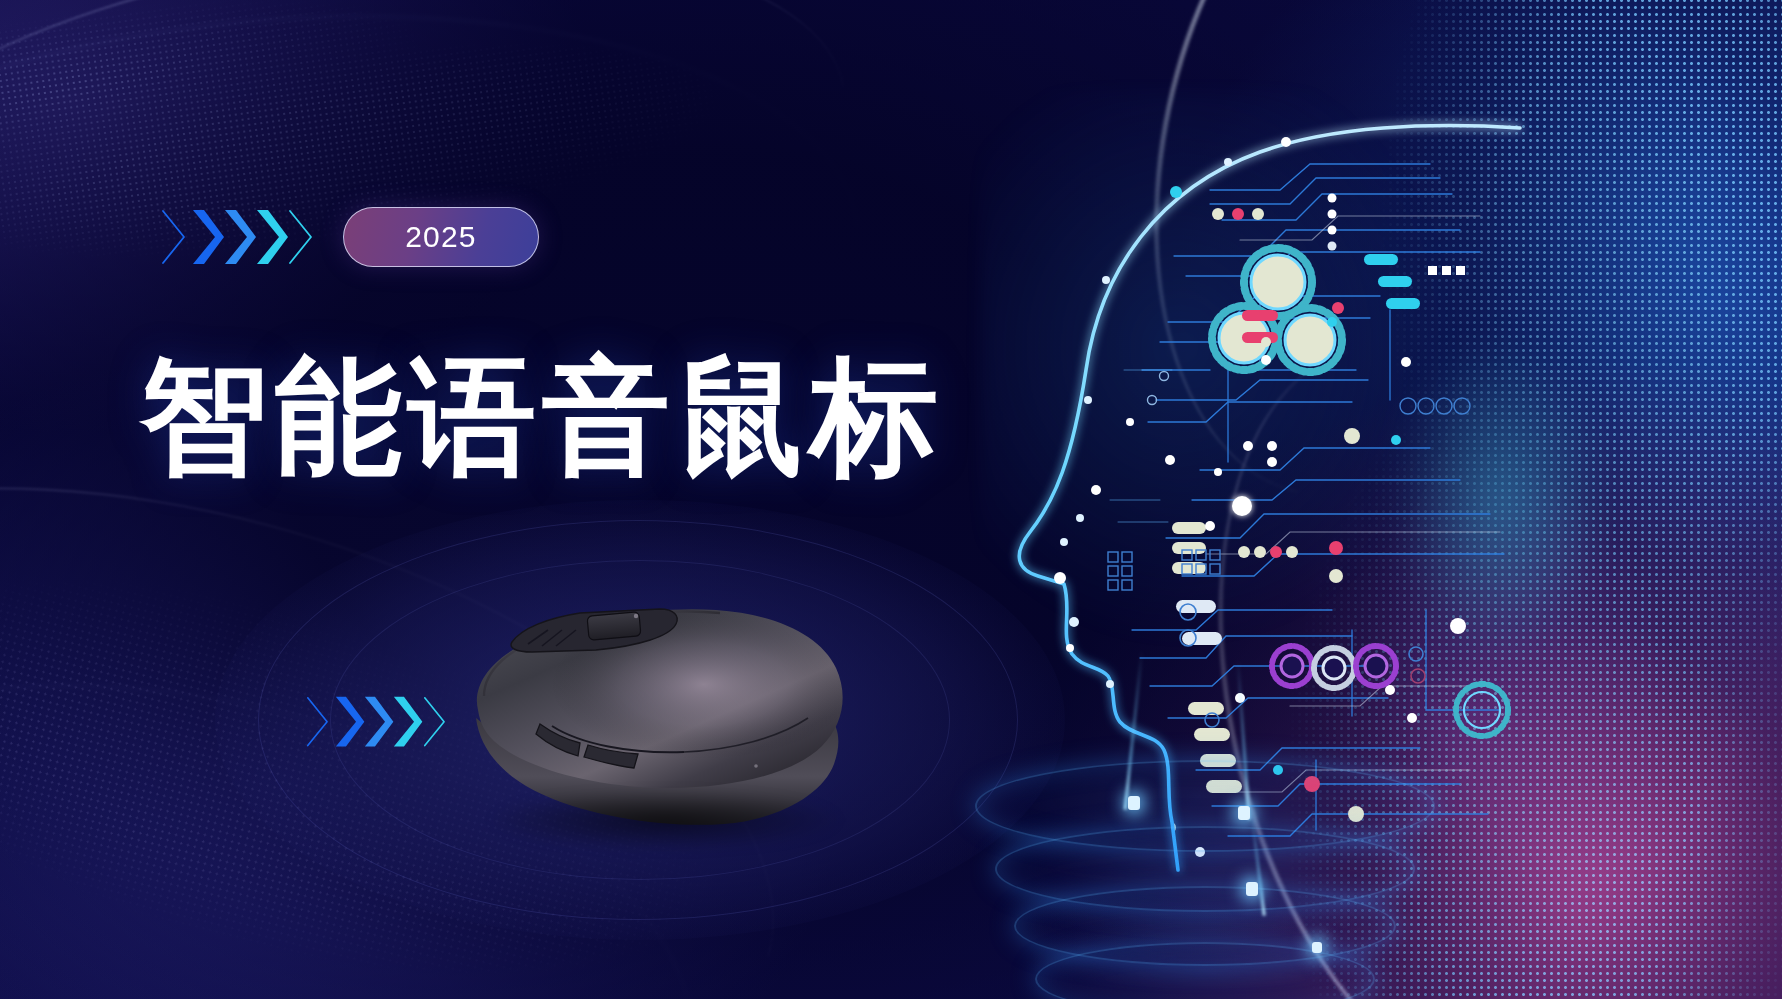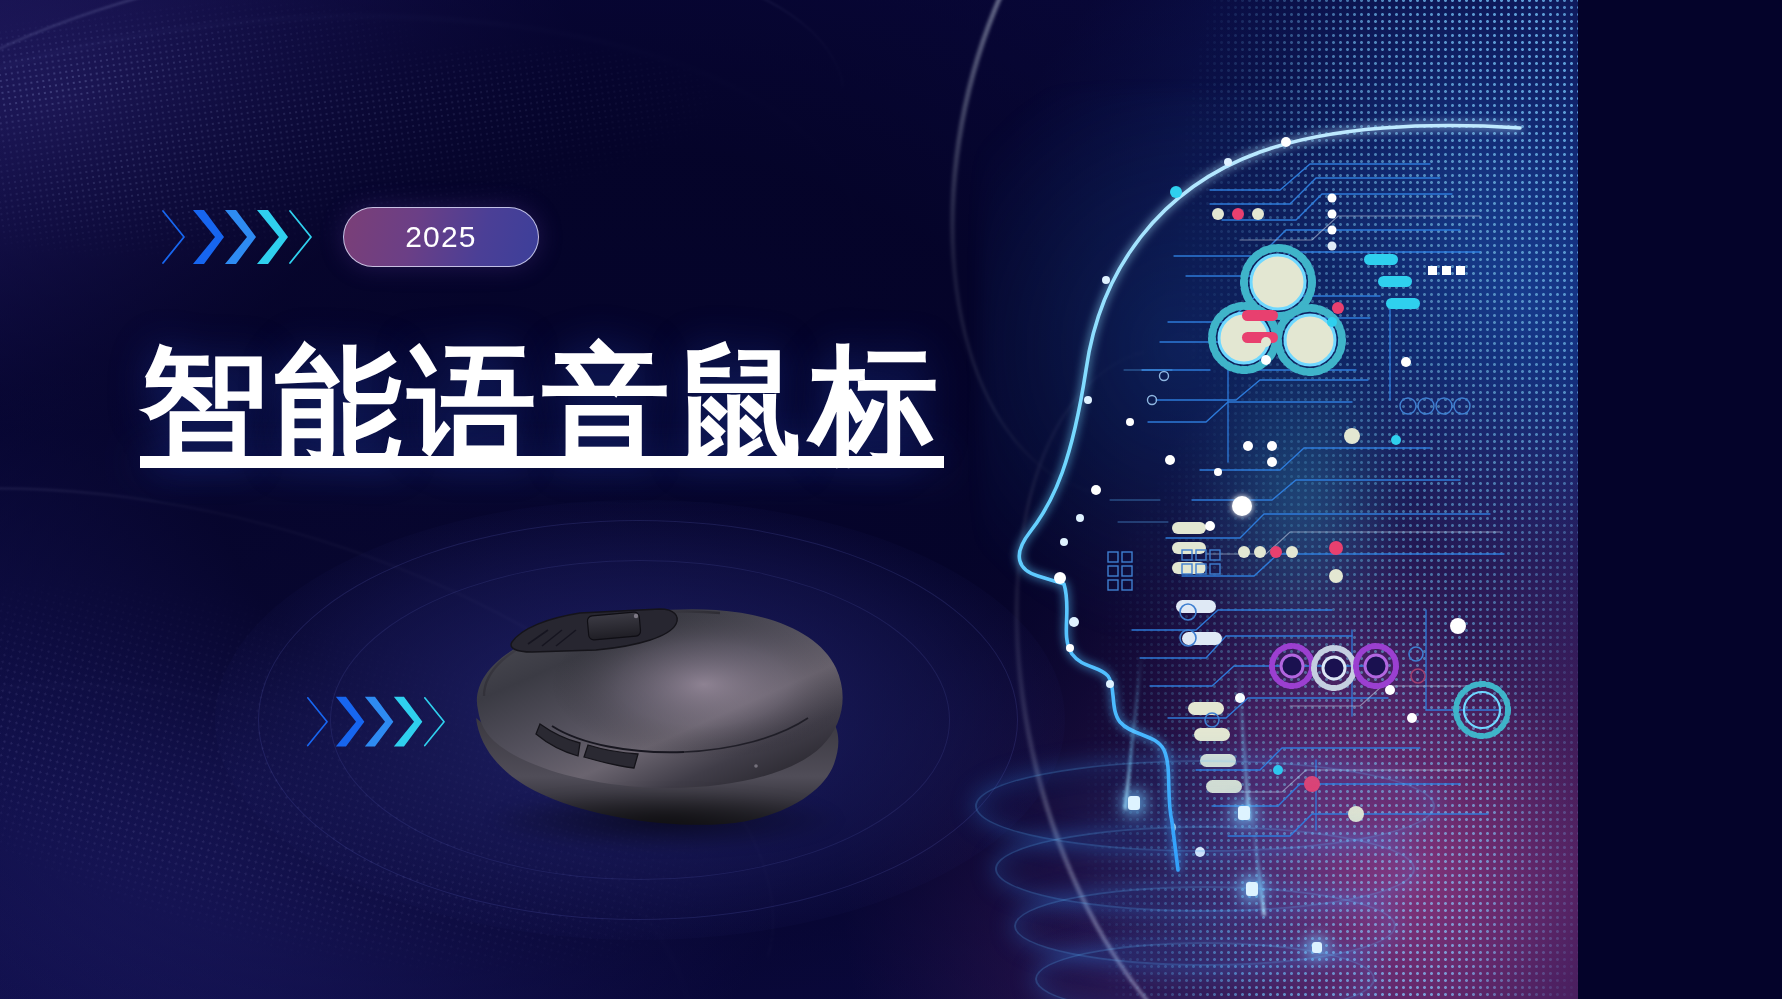--- a/index.html
+++ b/index.html
@@ -5,21 +5,21 @@
   * { margin:0; padding:0; box-sizing:border-box; }
   html,body{ background:#04032a; }
   body{
     font-family:"Liberation Sans","DejaVu Sans",sans-serif;
     -webkit-font-smoothing:antialiased;
   }
 
   
   .poster{
     position:relative;
-    width:1578px; height:999px;
+    width:1782px; height:999px;
     overflow:hidden;
     background:#ec4899;
   }
 
   
   .bg-base{
     position:absolute; inset:0;
     background:
       radial-gradient(ellipse 900px 700px at 16% 78%, #27257e 0%, rgba(39,37,126,0) 62%),
       radial-gradient(ellipse 820px 520px at 4% 10%,  #2a2270 0%, rgba(42,34,112,0) 64%),
@@ -173,29 +173,28 @@
   }
   .year-badge span{
     color:#ffffff;
     font-size:30px;
     letter-spacing:1.2px;
     font-weight:400;
   }
 
   
   .title{
-    position:absolute; left:140px; top:336px;
+    position:absolute; left:140px; top:348px;
     color:#ffffff;
     font-size:128px;
     font-weight:700;
     letter-spacing:6px;
     line-height:1.08;
     white-space:nowrap;
     text-shadow:0 0 38px rgba(40,80,210,.35);
-    text-decoration:underline;
   }
 
   
   .head-wrap{ position:absolute; left:960px; top:70px; width:560px; height:860px; }
   .head-svg{ position:absolute; inset:0; width:100%; height:100%; overflow:visible; }
   .head-glow{
     position:absolute; left:20px; top:20px; width:480px; height:560px;
     background:radial-gradient(ellipse at 42% 46%, rgba(40,120,220,.20) 0%, rgba(40,120,220,0) 70%);
     filter:blur(8px);
   }

